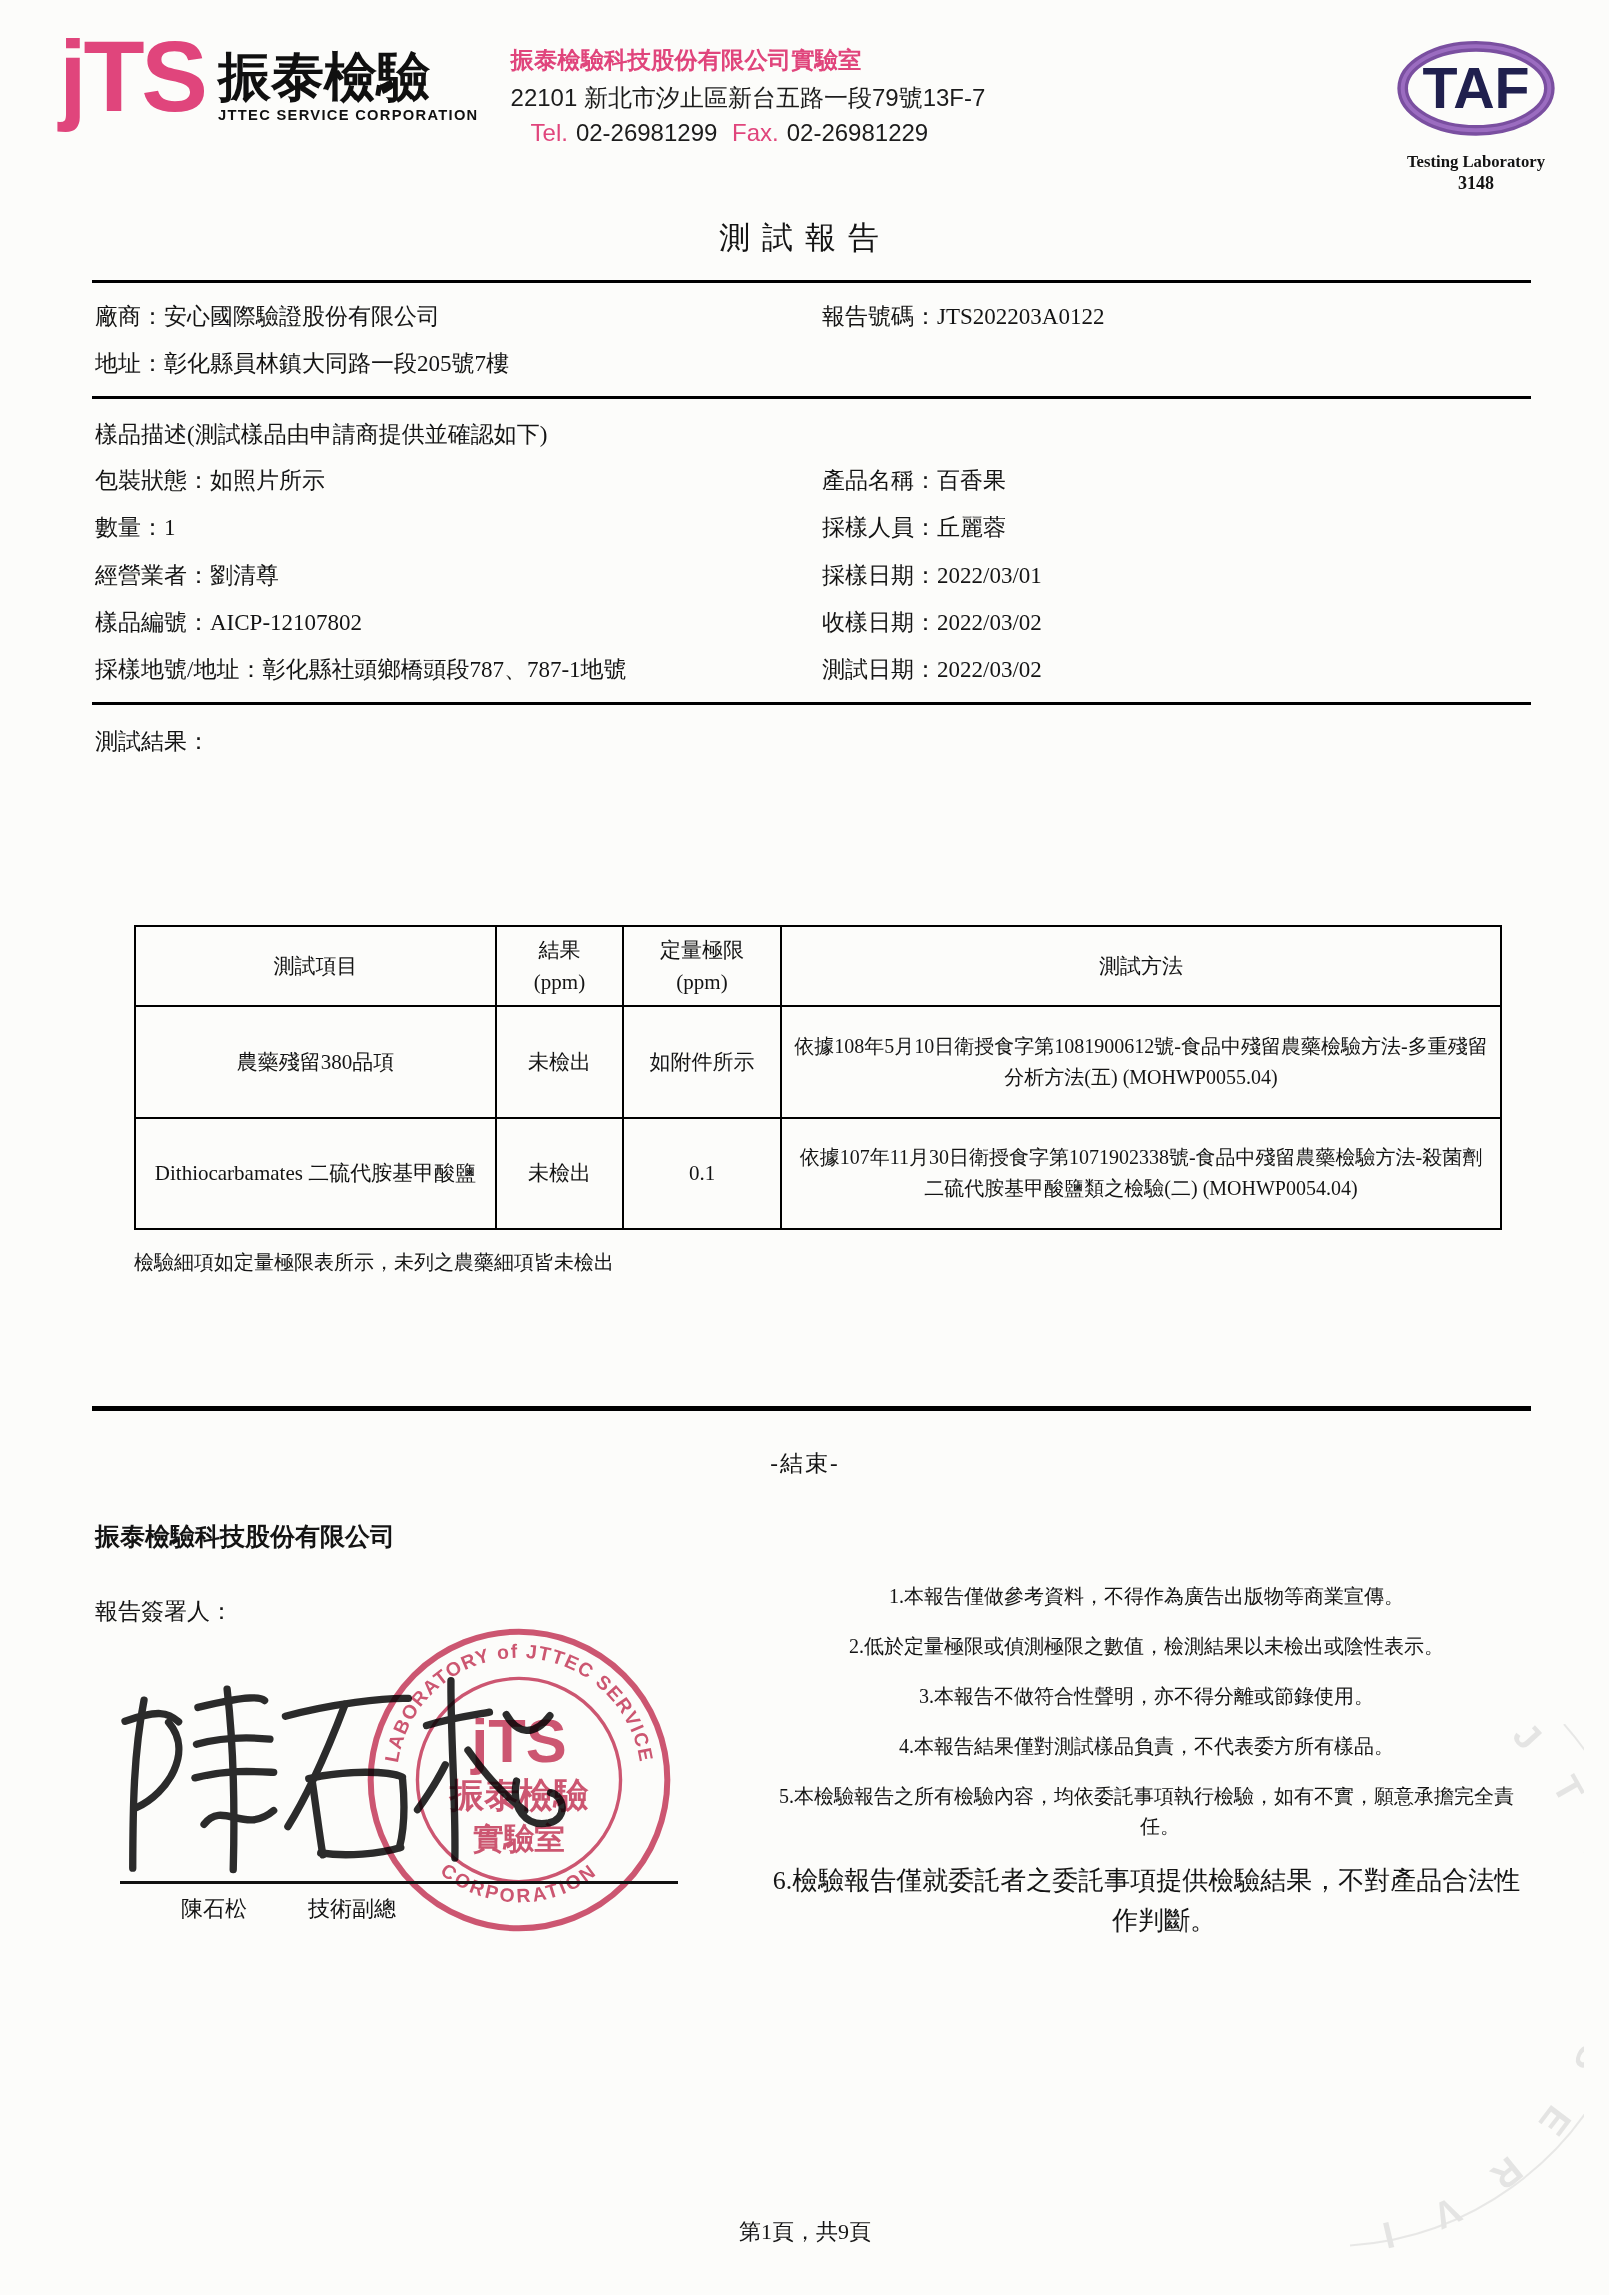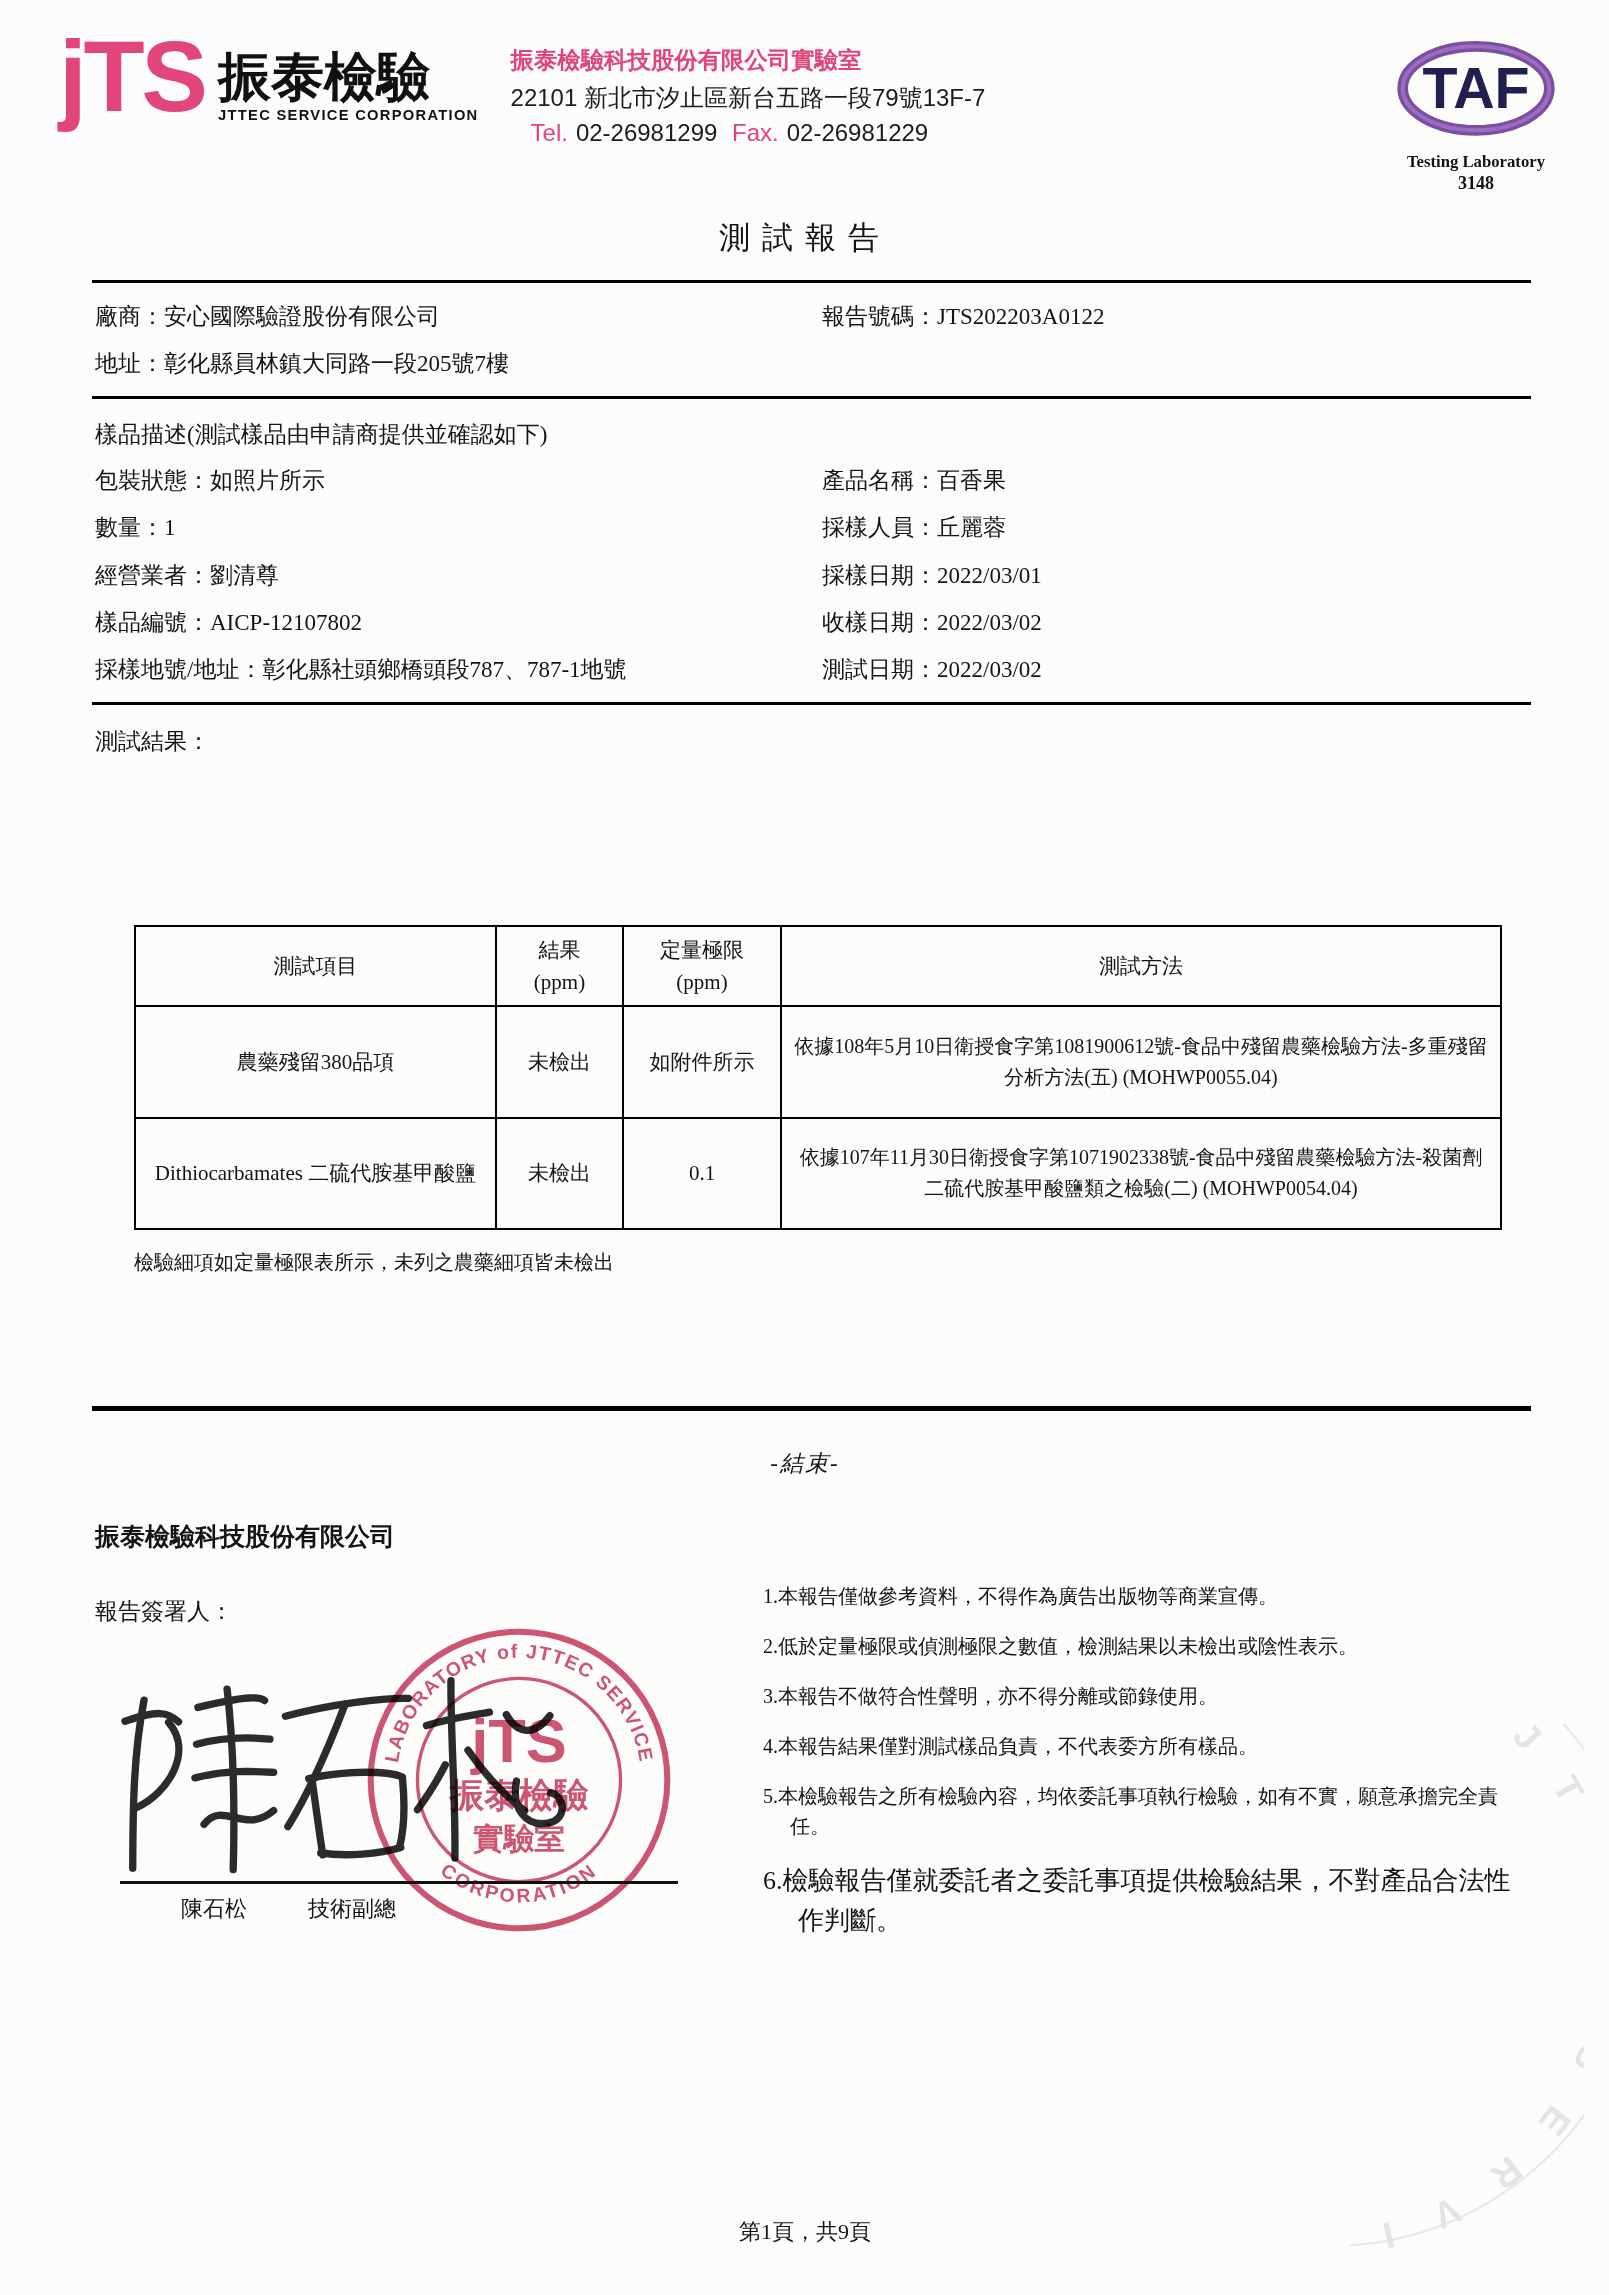--- a/index.html
+++ b/index.html
@@ -45,31 +45,31 @@
   .results-table{border-collapse:collapse;margin:168px 0 0 134px;table-layout:fixed;width:1366px;border-radius:32px;}
   .results-table th,.results-table td{
     border:2px solid #000;text-align:center;vertical-align:middle;
     font-size:21px;font-weight:normal;padding:5.3px 12px;line-height:1.55;
   }
   .results-table thead th{height:67px;}
   .results-table tbody td{height:99px;}
   .results-table .method-cell{font-size:20px;}
   .table-note{margin:18.7px 0 0 134px;font-size:20px;}
   
-  .end-marker{text-align:center;font-size:23px;letter-spacing:2px;margin-top:37px;font-style:italic;}
+  .end-marker{text-align:center;font-size:23px;letter-spacing:2px;margin-top:37px;}
   .footer-cols{display:flex;margin:41px 80px 0 95px;}
   .footer-left{width:668px;flex:none;}
   .footer-company{font-size:25px;font-weight:600;}
   .signer-label{font-size:23px;margin-top:43px;}
   .sign-area{position:relative;height:361px;margin-top:5.3px;}
   .signature-svg{position:absolute;left:13.4px;top:31px;transform:rotate(-3deg);}
   .stamp-svg{position:absolute;left:267px;top:-9.4px;opacity:.88;mix-blend-mode:multiply;}
   .sig-line{position:absolute;left:25.4px;top:249px;width:558px;height:2.7px;background:#111;}
   .sig-names{position:absolute;left:86px;top:262px;display:flex;gap:61px;font-size:22px;}
-  .footer-right{flex:1;padding-top:61px;}
+  .footer-right{flex:1;padding-top:61px;text-align:center;}
   .disclaimer{font-size:20px;margin-bottom:20px;padding-left:27px;text-indent:-27px;line-height:1.5;}
   .disclaimer.big{font-size:26px;padding-left:35px;text-indent:-35px;line-height:1.55;margin-top:9.4px;}
   .page-number{position:absolute;bottom:48px;left:0;width:100%;text-align:center;font-size:22px;}
   .watermark-svg{position:absolute;left:1223px;top:1724px;pointer-events:none;}
 </style>
 </head>
 <body>
 
 <div class="page">
 

